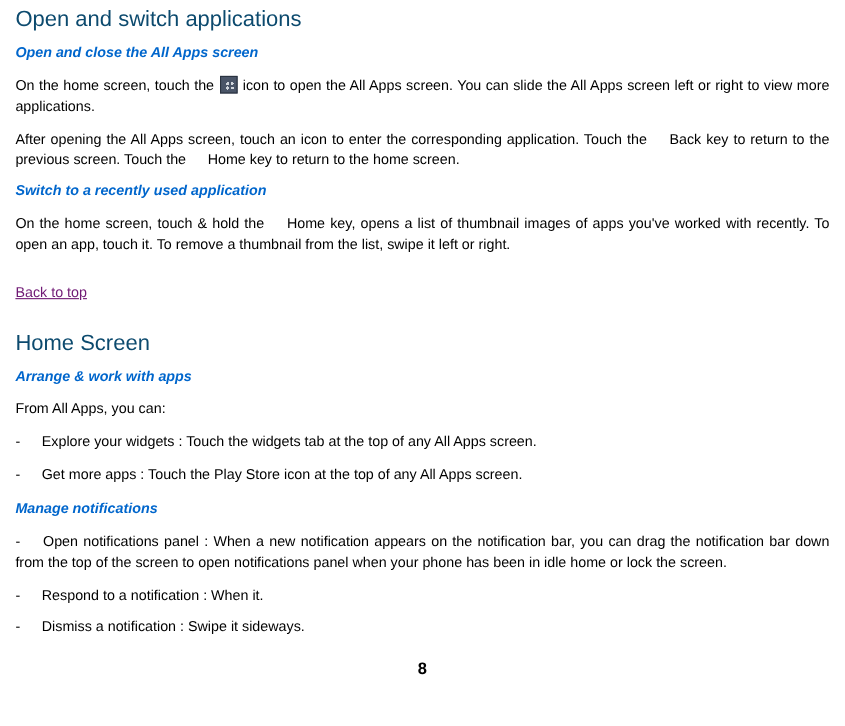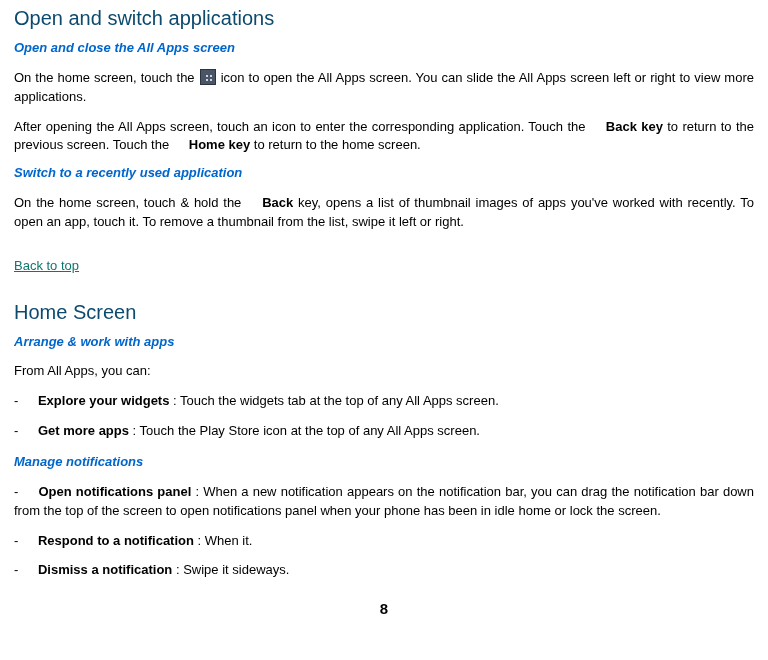--- a/index.html
+++ b/index.html
@@ -25,23 +25,23 @@
       margin: 4px 0 6px 0;
       font-style: italic;
     }
     .heading-2.spaced {
       margin-top: 12px;
     }
     p {
       margin: 11px 0 9px 0;
       text-align: justify;
     }
-    .bold { font-weight: bold; padding-left: 16px; }
+    .bold { font-weight: normal; padding-left: 16px; }
     .link {
-      color: #0f766e;
+      color: #701a75;
       display: inline-block;
       margin: 16px 0 22px 0;
       text-align: right;
     }
     .icon-box {
       display: inline-block;
       width: 16px;
       height: 16px;
       vertical-align: -3px;
       background: #4a5568;
@@ -87,21 +87,21 @@
   <span class="bold">Back key</span>
   <span> to return to the previous screen. Touch the </span>
   <span class="bold">Home key</span>
   <span> to return to the home screen.</span>
 </p>
 
 <div class="heading-2">Switch to a recently used application</div>
 
 <p>
   <span>On the home screen, touch &amp; hold the </span>
-  <span class="bold">Back</span>
+  <span class="bold">Home</span>
   <span> key, opens a list of thumbnail images of apps you've worked with recently. To open an app, touch it. To remove a thumbnail from the list, swipe it left or right.</span>
 </p>
 
 <a href="#" class="link">Back to top</a>
 
 
 <div class="heading-1">Home Screen</div>
 
 <div class="heading-2">Arrange &amp; work with apps</div>
 

